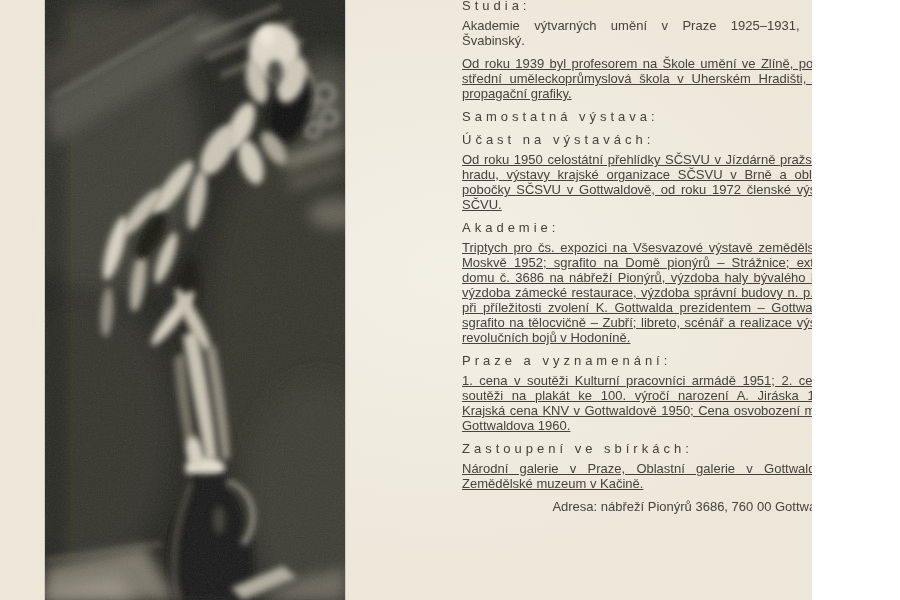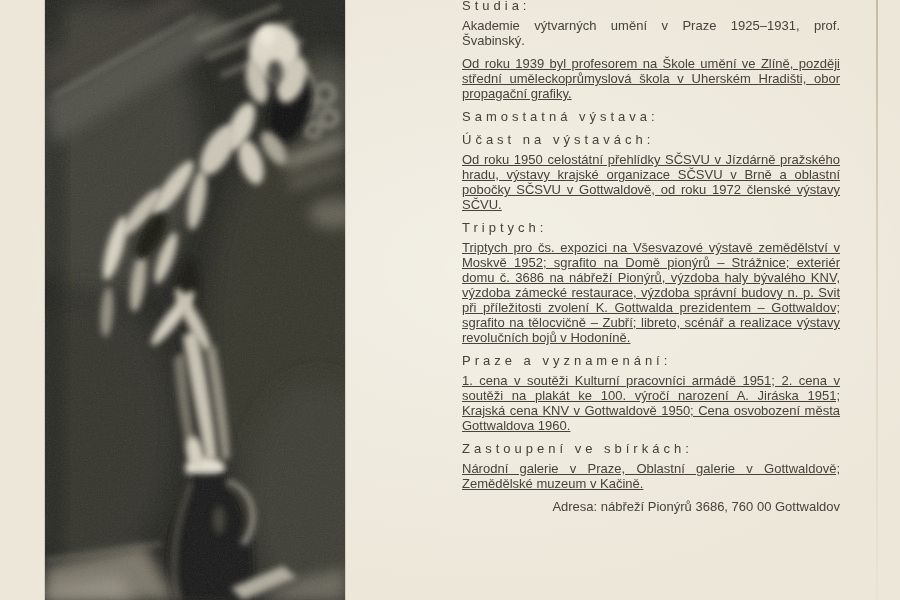--- a/index.html
+++ b/index.html
@@ -1,18 +1,18 @@
 <!DOCTYPE html>
 <html><head>
 <meta charset="utf-8">
 <style>
   html,body{margin:0;padding:0;}
   .page{
     position:relative;
-    width:900px;height:600px;
+    width:812px;height:600px;
     background:#ece7d9;
     background-image:radial-gradient(ellipse at 55% 45%, rgba(255,255,252,.35), rgba(0,0,0,0) 70%);
     overflow:hidden;
     font-family:"Liberation Sans", sans-serif;
     color:#45433c;
   }
   .painting{
     position:absolute;left:45px;top:0;width:300px;height:600px;margin:0;
     box-shadow:0 0 0 1px rgba(60,55,45,.15);
   }
@@ -155,21 +155,21 @@
     <section class="sec">
       <h2 class="h">Samostatná výstava:</h2>
     </section>
 
     <section class="sec">
       <h2 class="h">Účast na výstavách:</h2>
       <p class="p">Od roku 1950 celostátní přehlídky SČSVU v Jízdárně pražského hradu, výstavy krajské organizace SČSVU v Brně a oblastní pobočky SČSVU v Gottwaldově, od roku 1972 členské výstavy SČVU.</p>
     </section>
 
     <section class="sec">
-      <h2 class="h">Triptych:</h2>
+      <h2 class="h">Akademie:</h2>
       <p class="p">Triptych pro čs. expozici na Všesvazové výstavě zemědělství v Moskvě 1952; sgrafito na Domě pionýrů – Strážnice; exteriér domu č. 3686 na nábřeží Pionýrů, výzdoba haly bývalého KNV, výzdoba zámecké restaurace, výzdoba správní budovy n. p. Svit při příležitosti zvolení K. Gottwalda prezidentem – Gottwaldov; sgrafito na tělocvičně – Zubří; libreto, scénář a realizace výstavy revolučních bojů v Hodoníně.</p>
     </section>
 
     <section class="sec">
       <h2 class="h">Praze a vyznamenání:</h2>
       <p class="p">1. cena v soutěži Kulturní pracovníci armádě 1951; 2. cena v soutěži na plakát ke 100. výročí narození A. Jiráska 1951; Krajská cena KNV v Gottwaldově 1950; Cena osvobození města Gottwaldova 1960.</p>
     </section>
 
     <section class="sec">
       <h2 class="h">Zastoupení ve sbírkách:</h2>

